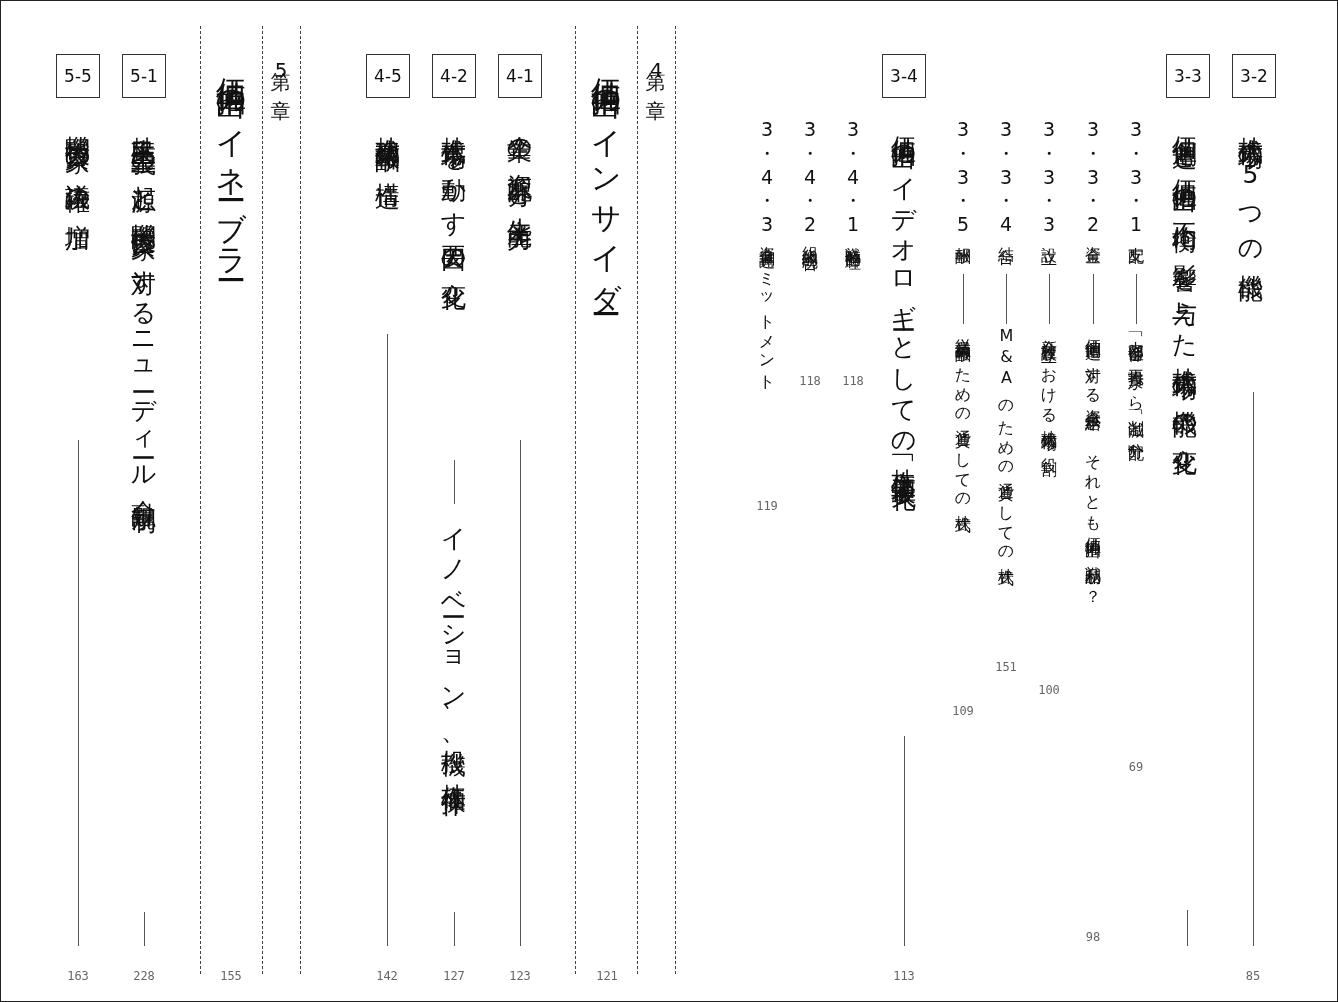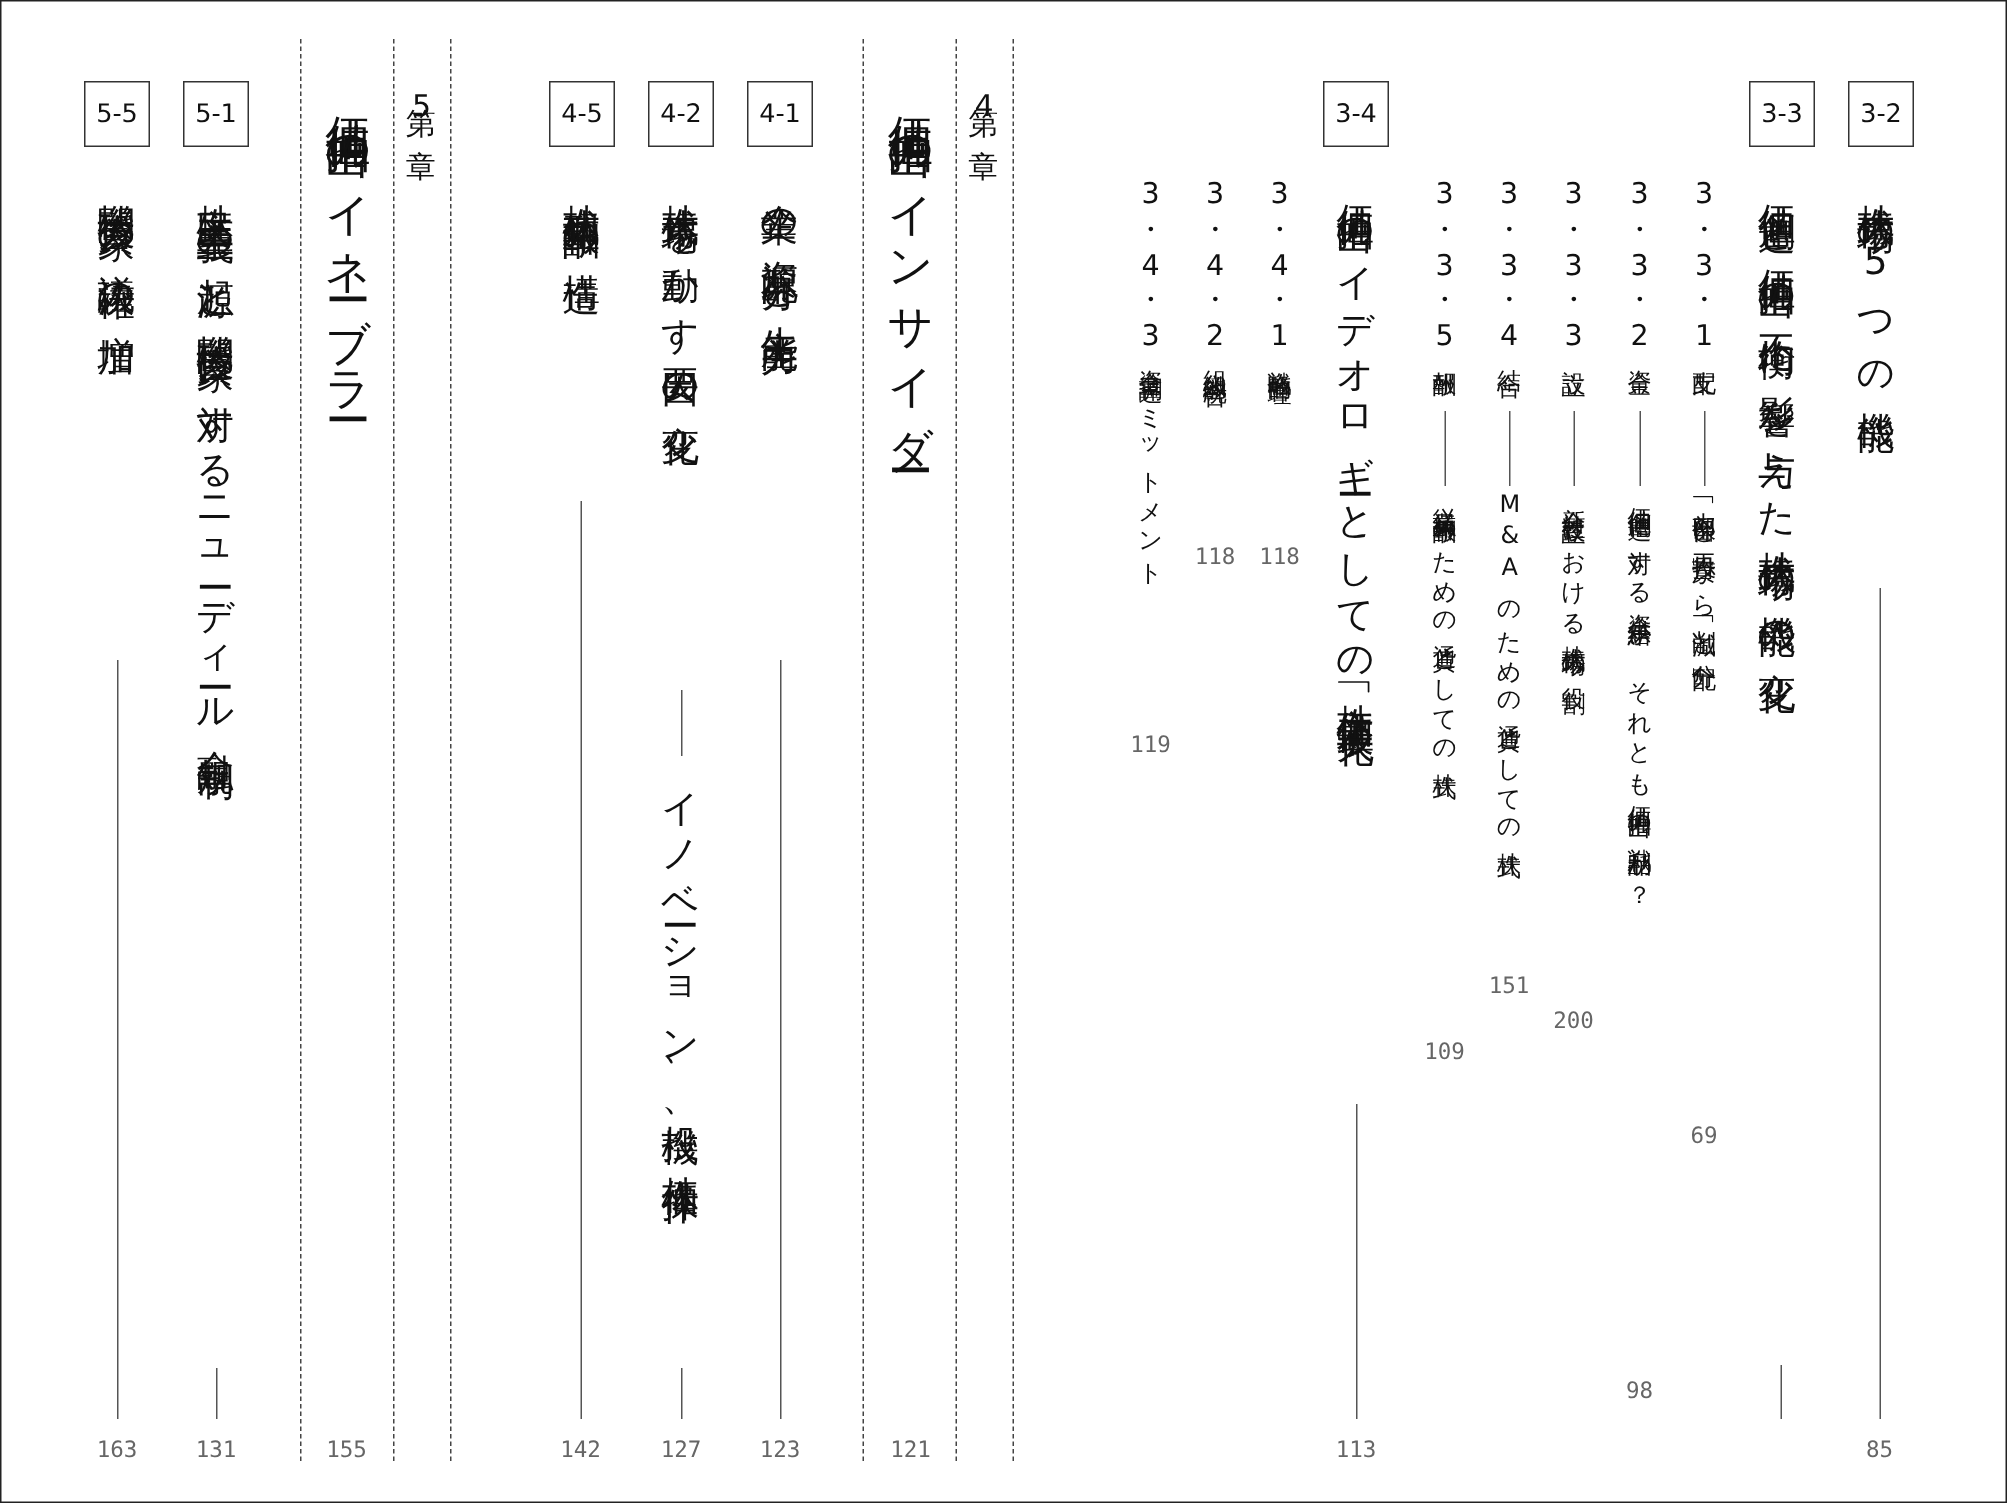--- a/index.html
+++ b/index.html
@@ -6,21 +6,21 @@
   body { width:1338px; height:1002px; position:relative; overflow:hidden;
          font-family:"DejaVu Sans","Liberation Sans",sans-serif; color:#111; }
   .frame { position:absolute; left:0; top:0; width:1336px; height:1000px; border:1px solid #222; }
   .box { position:absolute; top:54px; width:44px; height:44px; border:1px solid #333; box-sizing:border-box;
          font-size:17px; display:flex; align-items:center; justify-content:center; background:#fff; }
   .vt { position:absolute; writing-mode:vertical-rl; text-orientation:upright; white-space:nowrap; line-height:1; }
   .big { font-size:25px; letter-spacing:3px; }
   .sm { font-size:16px; letter-spacing:2px; }
   .chap { font-size:30px; letter-spacing:4px; }
   .chnum { font-size:20px; letter-spacing:2px; }
-  .num { position:absolute; font-size:15px; color:#666; font-family:"DejaVu Sans Mono","Liberation Mono",monospace; transform:translateX(-50%); }
+  .num { position:absolute; font-size:12px; color:#666; font-family:"DejaVu Sans Mono","Liberation Mono",monospace; transform:translateX(-50%);margin-top:12px; }
   .vline { position:absolute; width:1px; background:#555; }
   .dash { position:absolute; top:26px; height:948px; width:0; border-left:1px dashed #444; }
   .subnum { position:absolute; font-size:19px; text-align:center; width:22px; line-height:1.25; transform:translateX(-50%); }
 </style>
 </head>
 <body>
 
 <div class="frame"></div>
 
 <div>
@@ -49,21 +49,21 @@
   <div class="vt sm" style="left:1085px;top:234px">資金</div>
   <div class="vline" style="left:1093px;top:274px;height:50px"></div>
   <div class="vt sm" style="left:1085px;top:326px">価値創造に対する資金供給か、それとも価値抽出の戦利品か？</div>
   <div class="num" style="left:1093px;top:918px">98</div>
 </div>
 <div>
   <div class="subnum" style="left:1049px;top:118px">3<br>・<br>3<br>・<br>3</div>
   <div class="vt sm" style="left:1041px;top:234px">設立</div>
   <div class="vline" style="left:1049px;top:274px;height:50px"></div>
   <div class="vt sm" style="left:1041px;top:326px">新会社設立における株式市場の役割</div>
-  <div class="num" style="left:1049px;top:671px">200</div>
+  <div class="num" style="left:1049px;top:671px">100</div>
 </div>
 <div>
   <div class="subnum" style="left:1006px;top:118px">3<br>・<br>3<br>・<br>4</div>
   <div class="vt sm" style="left:998px;top:234px">結合</div>
   <div class="vline" style="left:1006px;top:274px;height:50px"></div>
   <div class="vt sm" style="left:998px;top:326px">M&amp;Aのための通貨としての株式</div>
   <div class="num" style="left:1006px;top:648px">151</div>
 </div>
 <div>
   <div class="subnum" style="left:963px;top:118px">3<br>・<br>3<br>・<br>5</div>
@@ -131,20 +131,20 @@
 <div>
   <div class="vt chnum" style="left:271px;top:56px">第5章</div>
   <div class="vt chap" style="left:216px;top:54px">価値抽出のイネーブラー</div>
   <div class="num" style="left:231px;top:957px">155</div>
 </div>
 
 <div>
   <div class="box" style="left:122px">5-1</div>
   <div class="vt big" style="left:131px;top:116px">株主民主主義の起源と機関投資家に対するニューディール金融規制</div>
   <div class="vline" style="left:144px;top:912px;height:34px"></div>
-  <div class="num" style="left:144px;top:957px">131</div>
+  <div class="num" style="left:144px;top:957px">228</div>
 </div>
 <div>
   <div class="box" style="left:56px">5-5</div>
   <div class="vt big" style="left:65px;top:116px">機関投資家の議決権の増加</div>
   <div class="vline" style="left:78px;top:440px;height:506px"></div>
   <div class="num" style="left:78px;top:957px">163</div>
 </div>
 
 </body></html>

